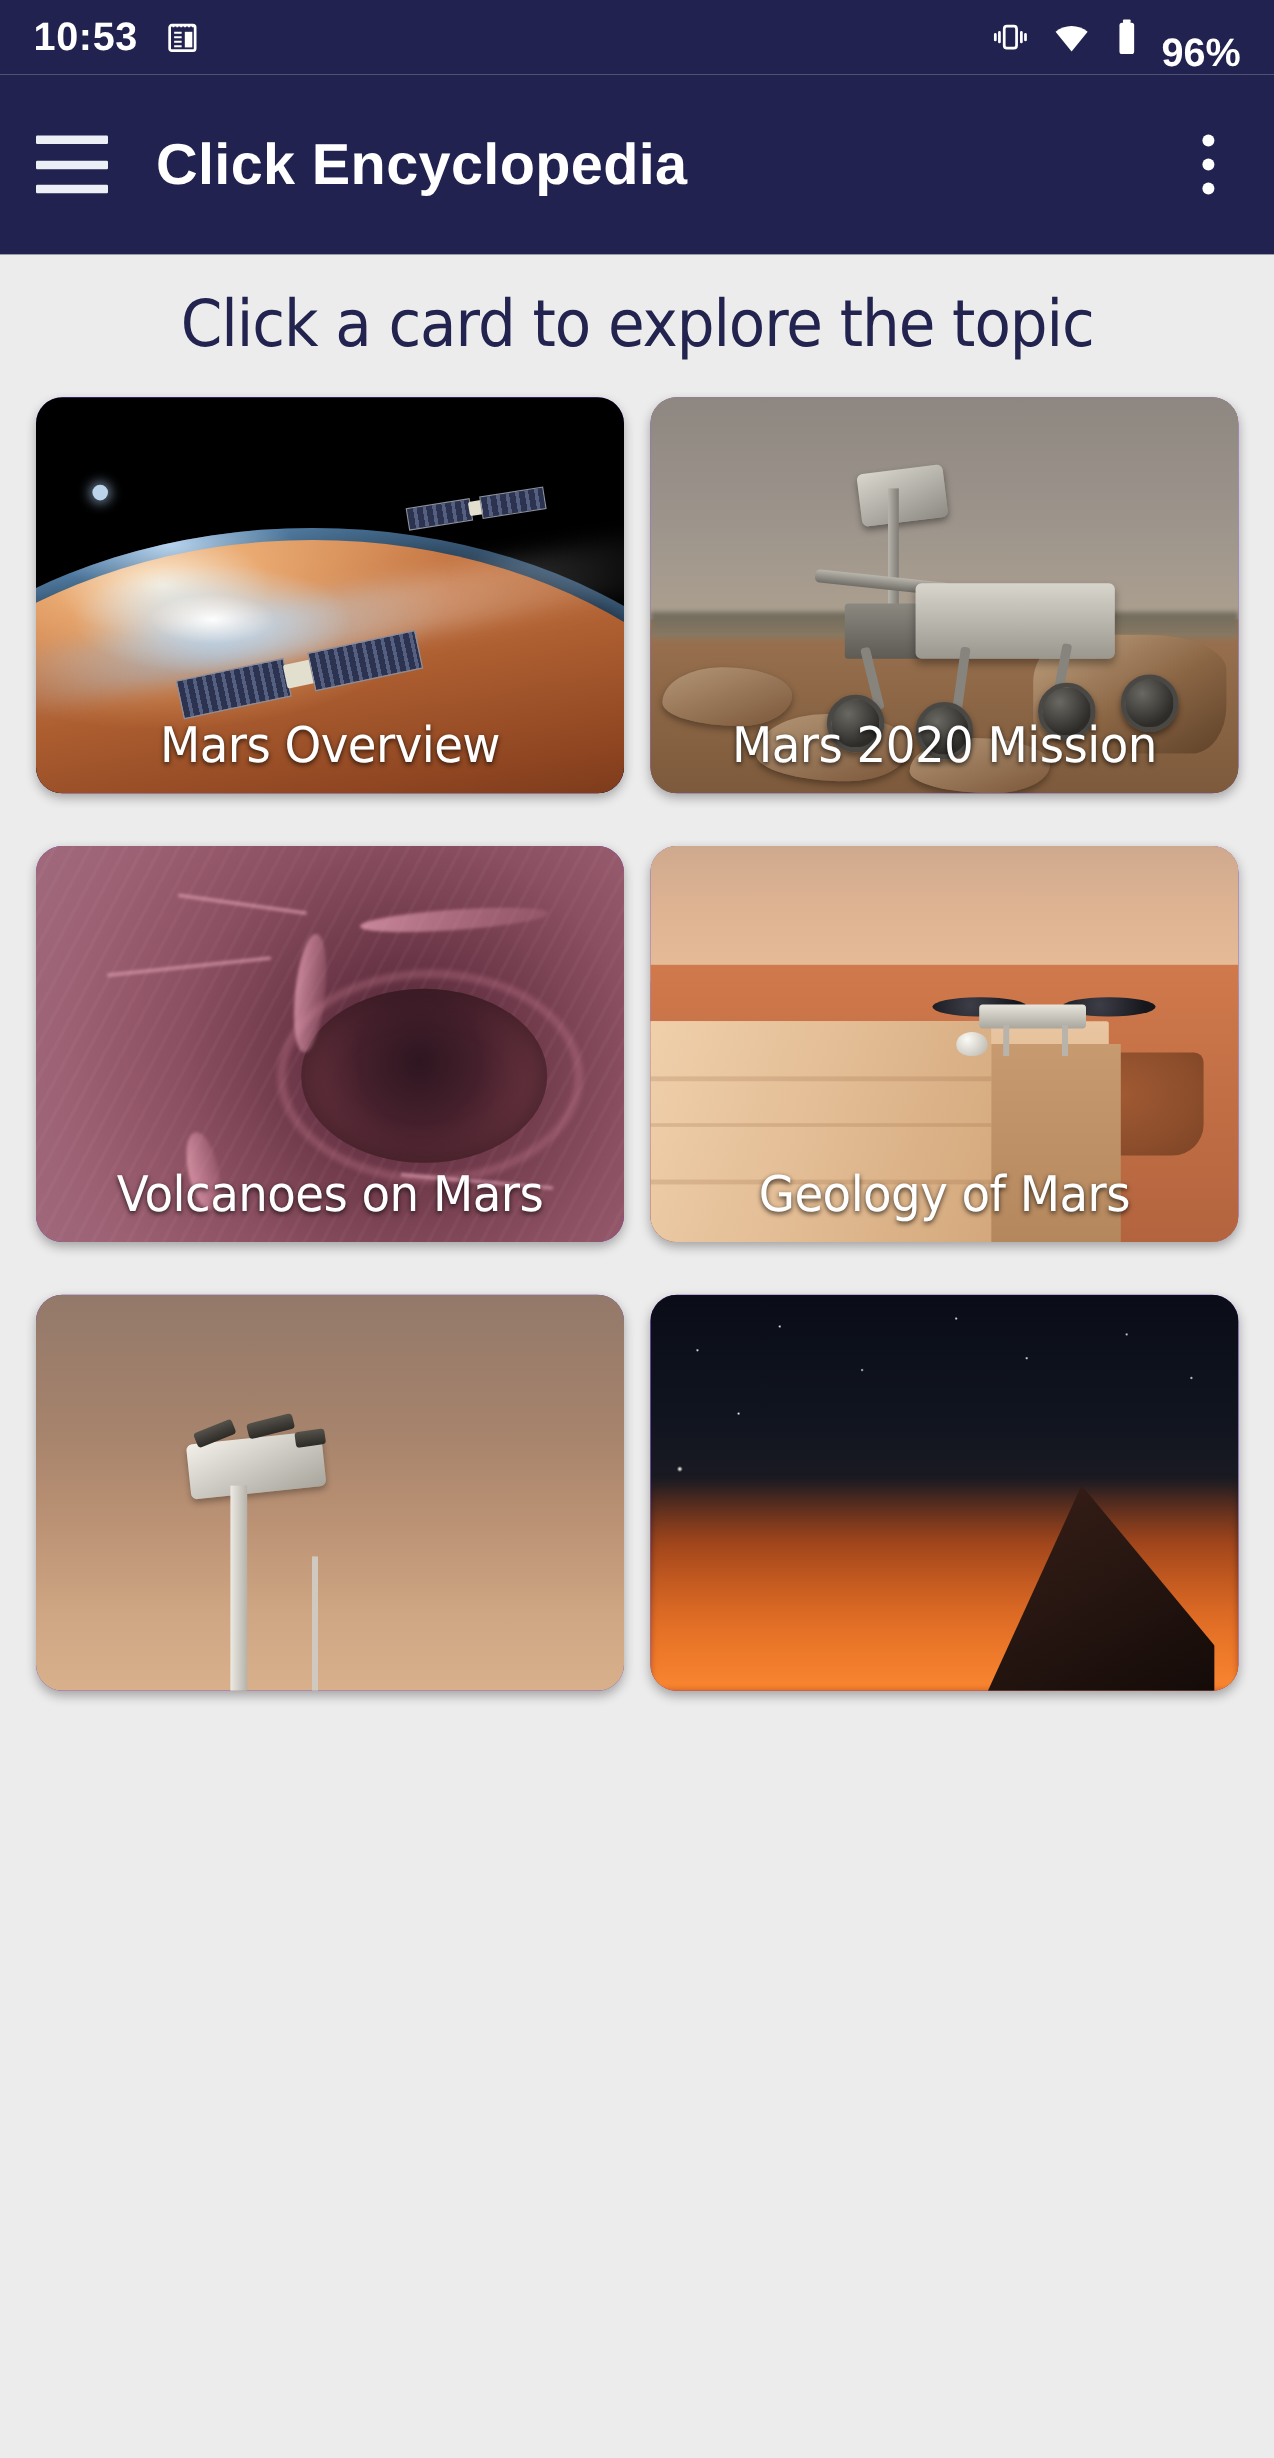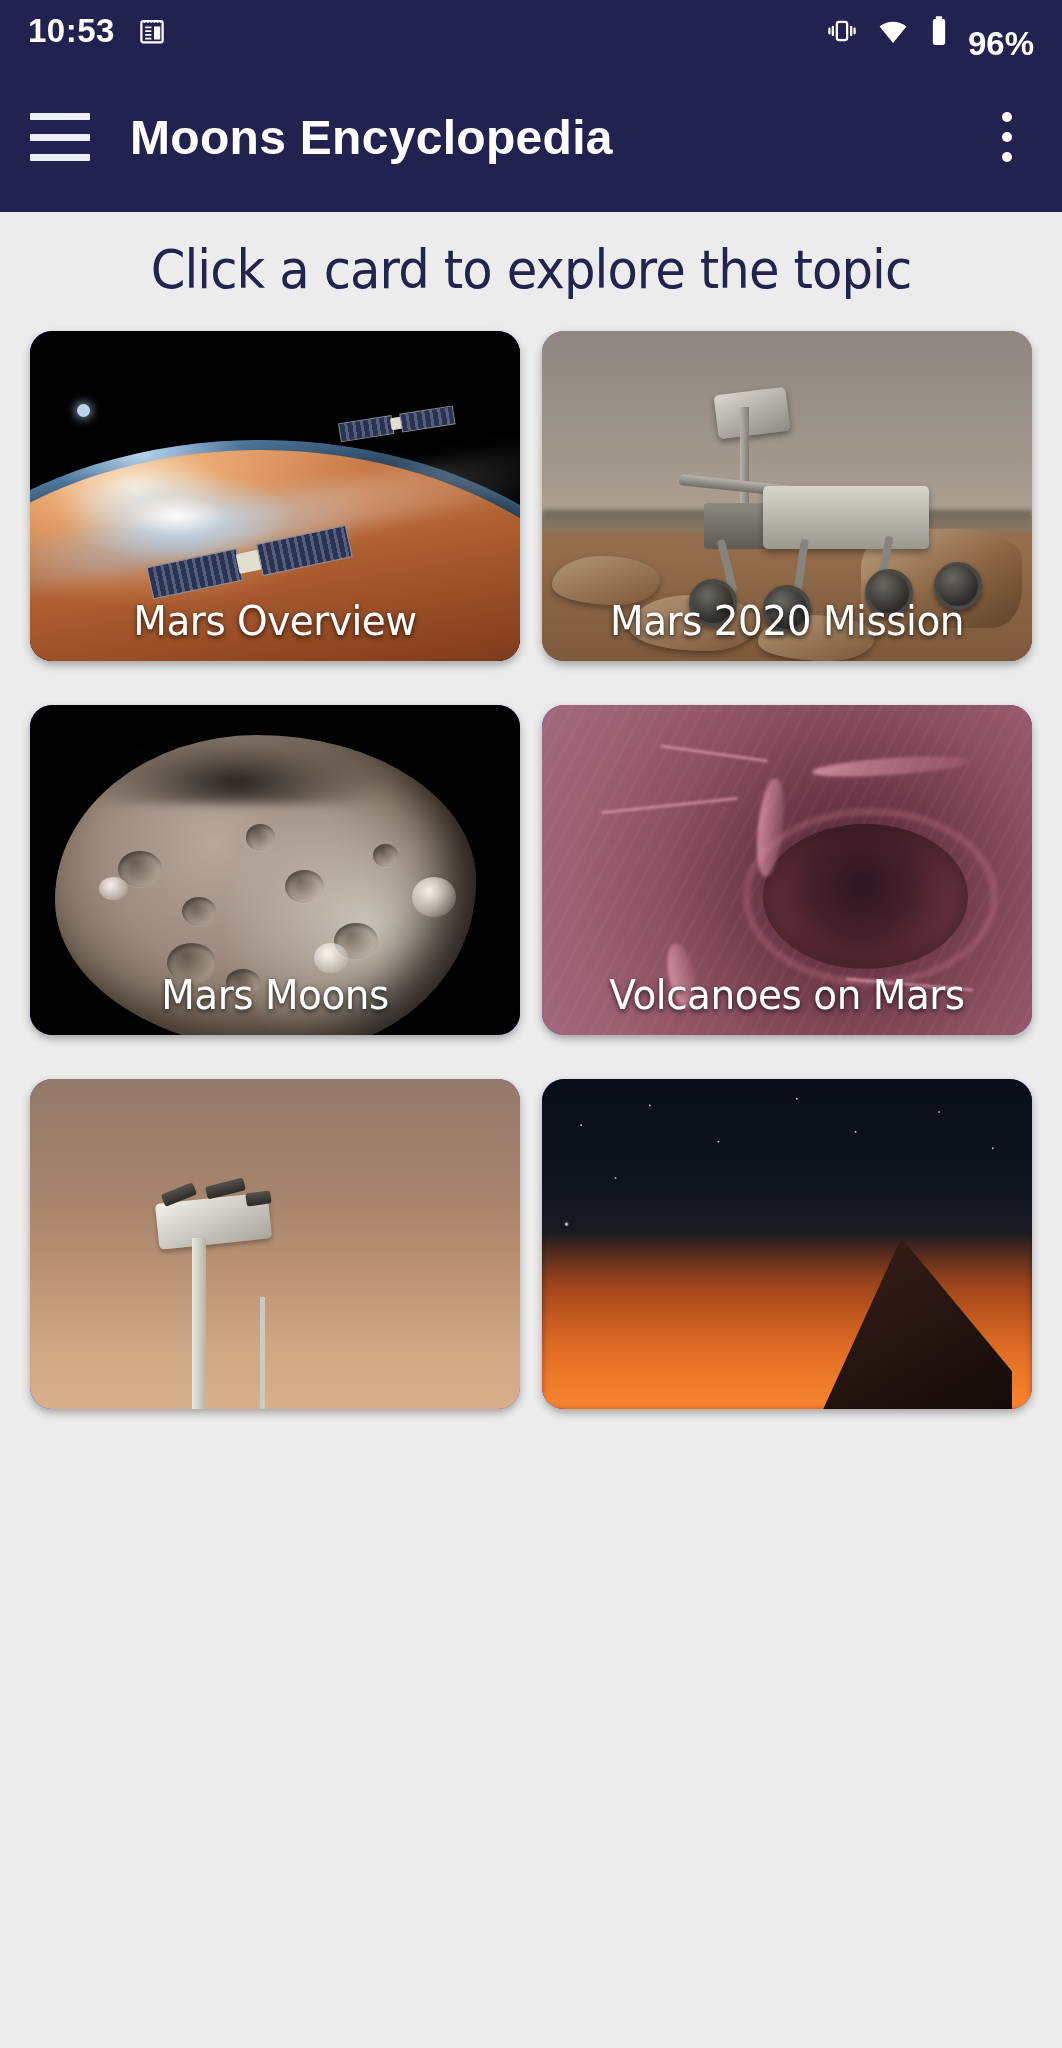--- a/index.html
+++ b/index.html
@@ -375,21 +375,21 @@
       <span class="sb-batt-text">96%</span>
     </div>
   </div>
 
   <div class="appbar">
     <div class="hamburger">
       <span></span>
         <span></span>
         <span></span>
     </div>
-    <div class="appbar-title">Moons Encyclopedia</div>
+    <div class="appbar-title">Click Encyclopedia</div>
     <div class="overflow">
       <i></i>
         <i></i>
         <i></i>
     </div>
   </div>
 
   <div class="heading">Click a card to explore the topic</div>
 
   <div class="grid">
@@ -433,55 +433,57 @@
         <div class="leg" style="left:52%;top:63%;height:17%;transform:rotate(8deg)"></div>
         <div class="leg" style="left:69%;top:62%;height:18%;transform:rotate(11deg)"></div>
         <div class="wheel" style="left:30%;top:75%"></div>
         <div class="wheel" style="left:45%;top:77%"></div>
         <div class="wheel" style="left:66%;top:72%"></div>
         <div class="wheel" style="left:80%;top:70%"></div>
       </div>
       <div class="cap">Mars 2020 Mission</div>
     </div>
 
-    <div class="card">
-      <div class="art art-moon">
-        <div class="rock"></div>
-        <div class="shadowtop"></div>
-        <div class="crater" style="left:18%;top:44%;width:9%;height:11%"></div>
-        <div class="crater" style="left:31%;top:58%;width:7%;height:9%"></div>
-        <div class="crater" style="left:44%;top:36%;width:6%;height:8%"></div>
-        <div class="crater" style="left:52%;top:50%;width:8%;height:10%"></div>
-        <div class="crater" style="left:28%;top:72%;width:10%;height:12%"></div>
-        <div class="crater" style="left:62%;top:66%;width:9%;height:11%"></div>
-        <div class="crater" style="left:40%;top:80%;width:7%;height:8%"></div>
-        <div class="crater" style="left:70%;top:42%;width:5%;height:7%"></div>
-        <div class="bright" style="left:14%;top:52%;width:6%;height:7%"></div>
-        <div class="bright" style="left:78%;top:52%;width:9%;height:12%"></div>
-        <div class="bright" style="left:58%;top:72%;width:7%;height:9%"></div>
-      </div>
-      <div class="cap">Mars Moons</div>
-    </div>
 
     <div class="card">
       <div class="art art-volcano">
         <div class="flowtex"></div>
         <div class="calderaring"></div>
         <div class="caldera"></div>
         <div class="scarp" style="left:44%;top:22%;width:5%;height:30%;transform:rotate(6deg)"></div>
         <div class="scarp" style="left:55%;top:16%;width:32%;height:5%;transform:rotate(-4deg)"></div>
         <div class="scarp" style="left:26%;top:72%;width:5%;height:20%;transform:rotate(-12deg)"></div>
         <div class="ridgeline" style="left:24%;top:14%;width:22%;height:3px;transform:rotate(8deg)"></div>
         <div class="ridgeline" style="left:12%;top:30%;width:28%;height:3px;transform:rotate(-6deg)"></div>
         <div class="ridgeline" style="left:62%;top:84%;width:26%;height:3px;transform:rotate(5deg)"></div>
       </div>
       <div class="cap">Volcanoes on Mars</div>
     </div>
 
 
+    <div class="card">
+      <div class="art art-geo">
+        <div class="sky"></div>
+        <div class="plain"></div>
+        <div class="pit"></div>
+        <div class="block"></div>
+        <div class="blockside"></div>
+        <div class="blockface"></div>
+        <div class="strata" style="left:0;top:58%;width:58%;height:4px"></div>
+        <div class="strata" style="left:0;top:70%;width:58%;height:3px"></div>
+        <div class="strata" style="left:0;top:84%;width:58%;height:4px"></div>
+        <div class="lander-panel" style="left:48%"></div>
+        <div class="lander-panel" style="left:70%"></div>
+        <div class="lander-deck"></div>
+        <div class="lander-leg" style="left:60%;top:45%;height:8%"></div>
+        <div class="lander-leg" style="left:70%;top:45%;height:8%"></div>
+        <div class="dome"></div>
+      </div>
+      <div class="cap">Geology of Mars</div>
+    </div>
 
     <div class="card">
       <div class="art art-weather">
         <div class="head"></div>
         <div class="fin" style="left:27%;top:33%;width:7%;height:4%;transform:rotate(-22deg)"></div>
         <div class="fin" style="left:36%;top:31%;width:8%;height:4%;transform:rotate(-14deg)"></div>
         <div class="fin" style="left:44%;top:34%;width:5%;height:4%;transform:rotate(-8deg)"></div>
         <div class="mast"></div>
         <div class="pole"></div>
       </div>

